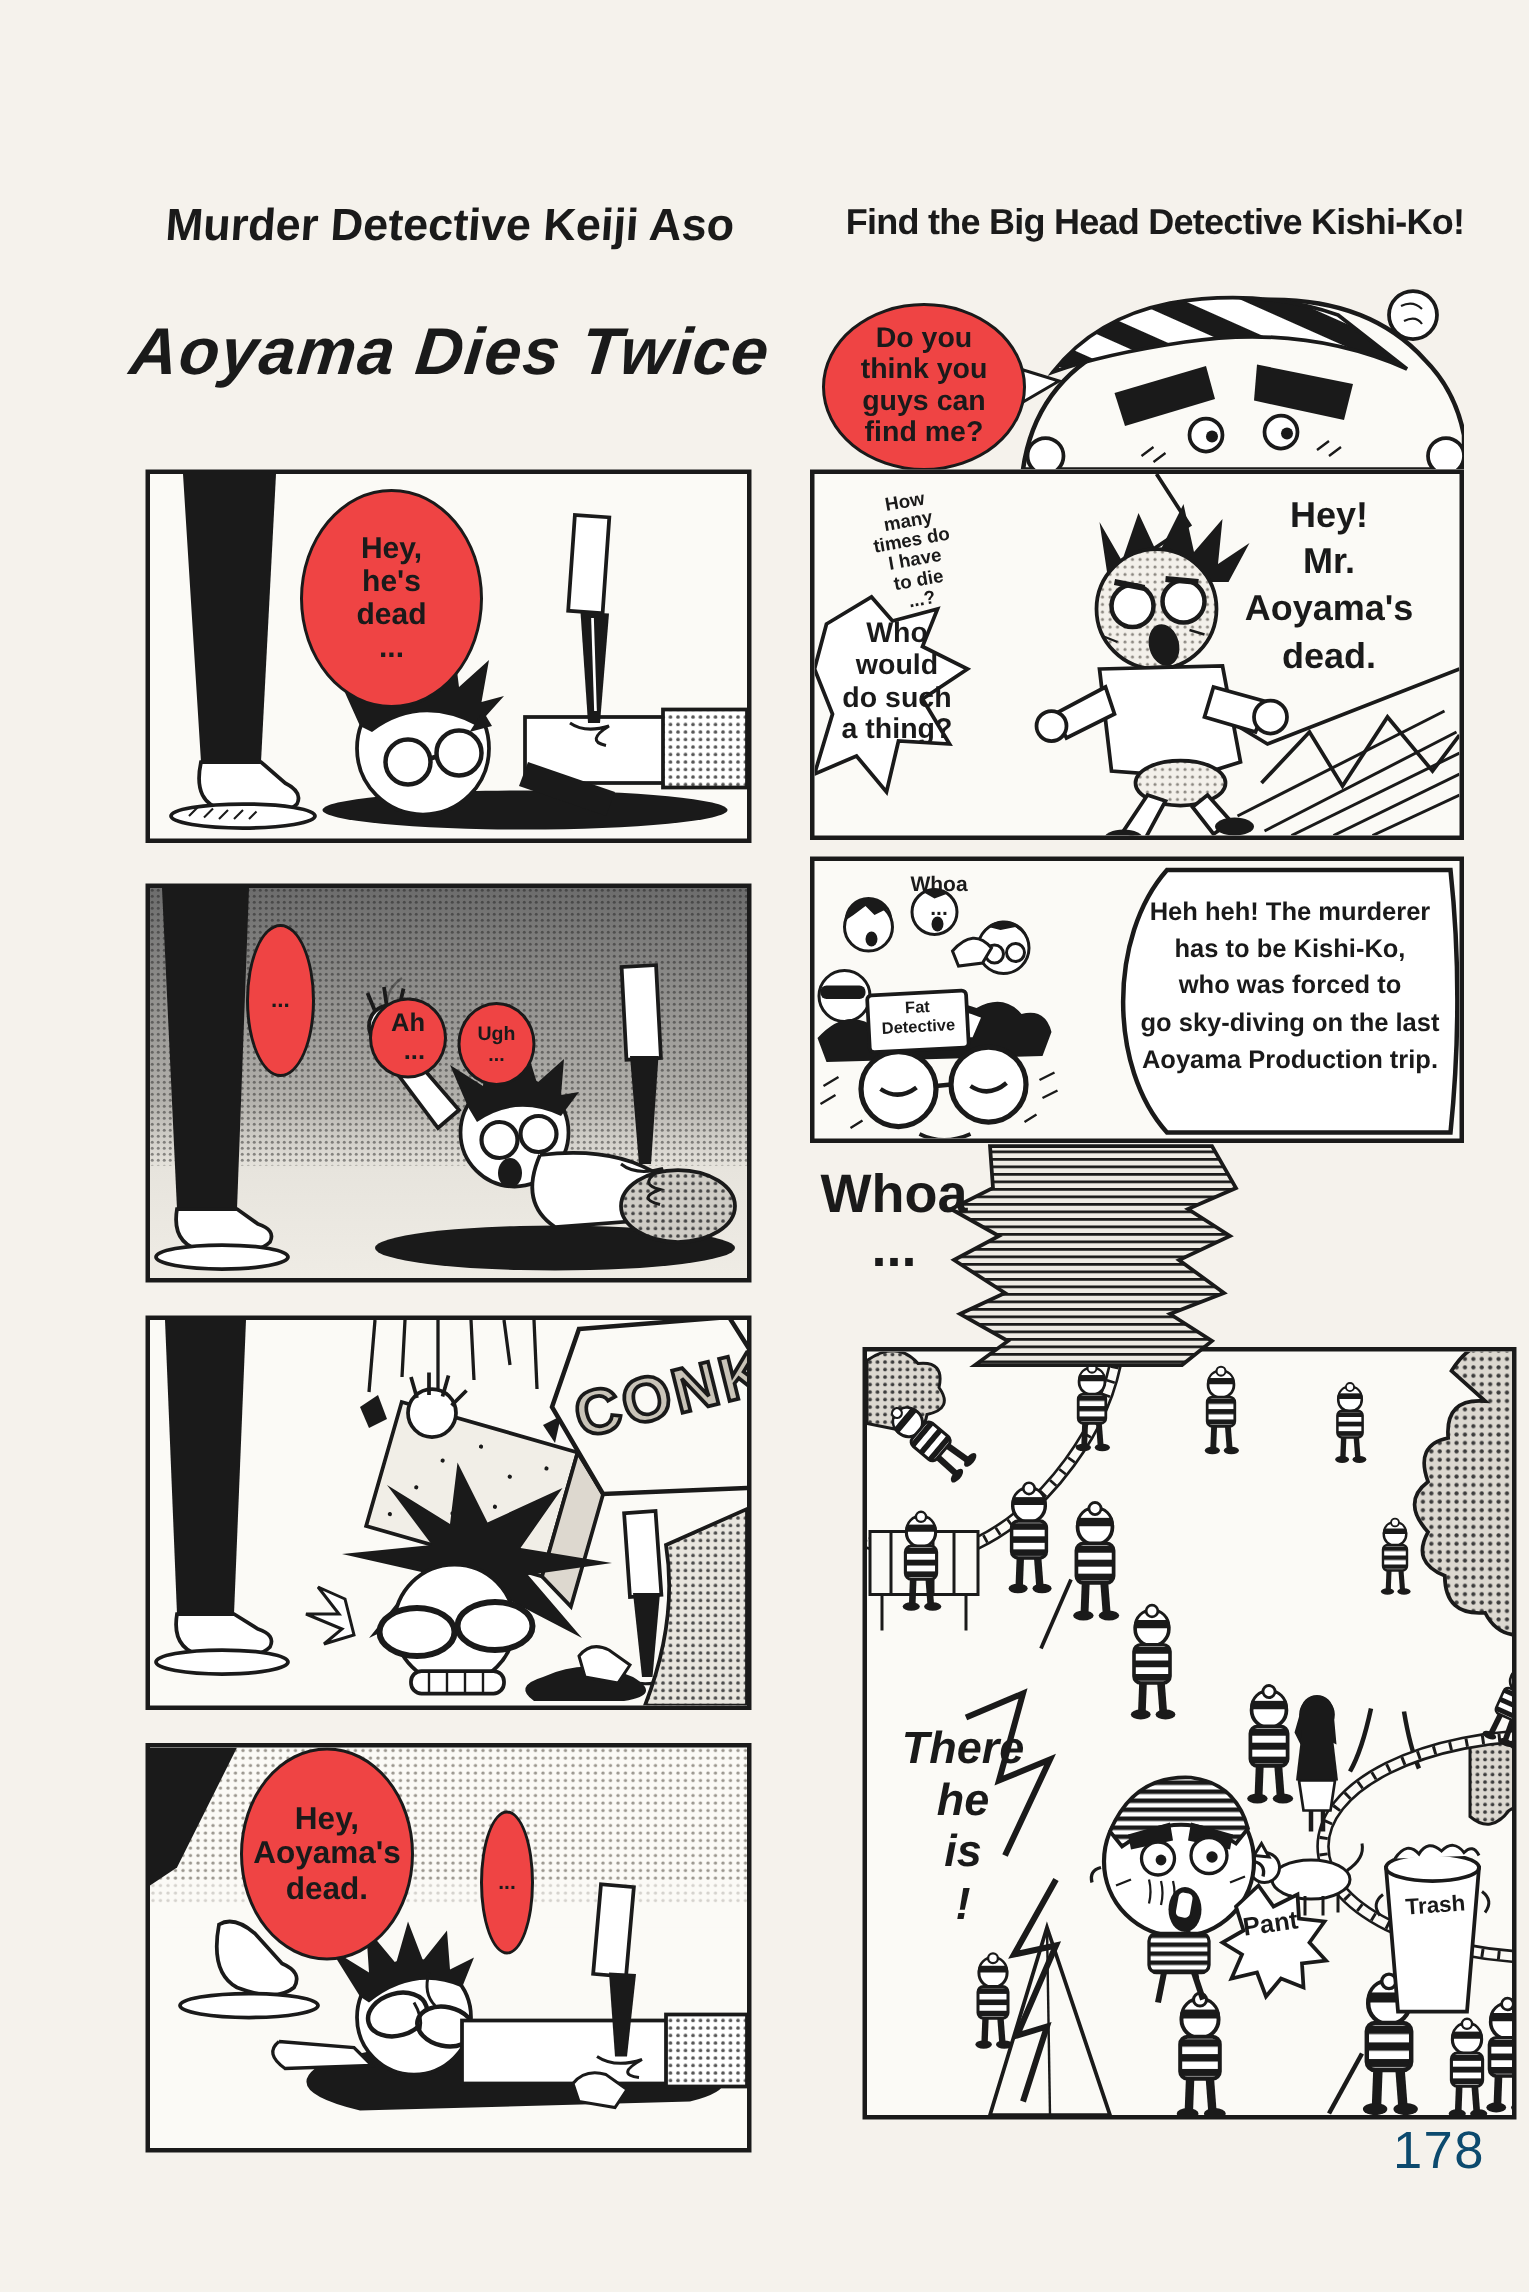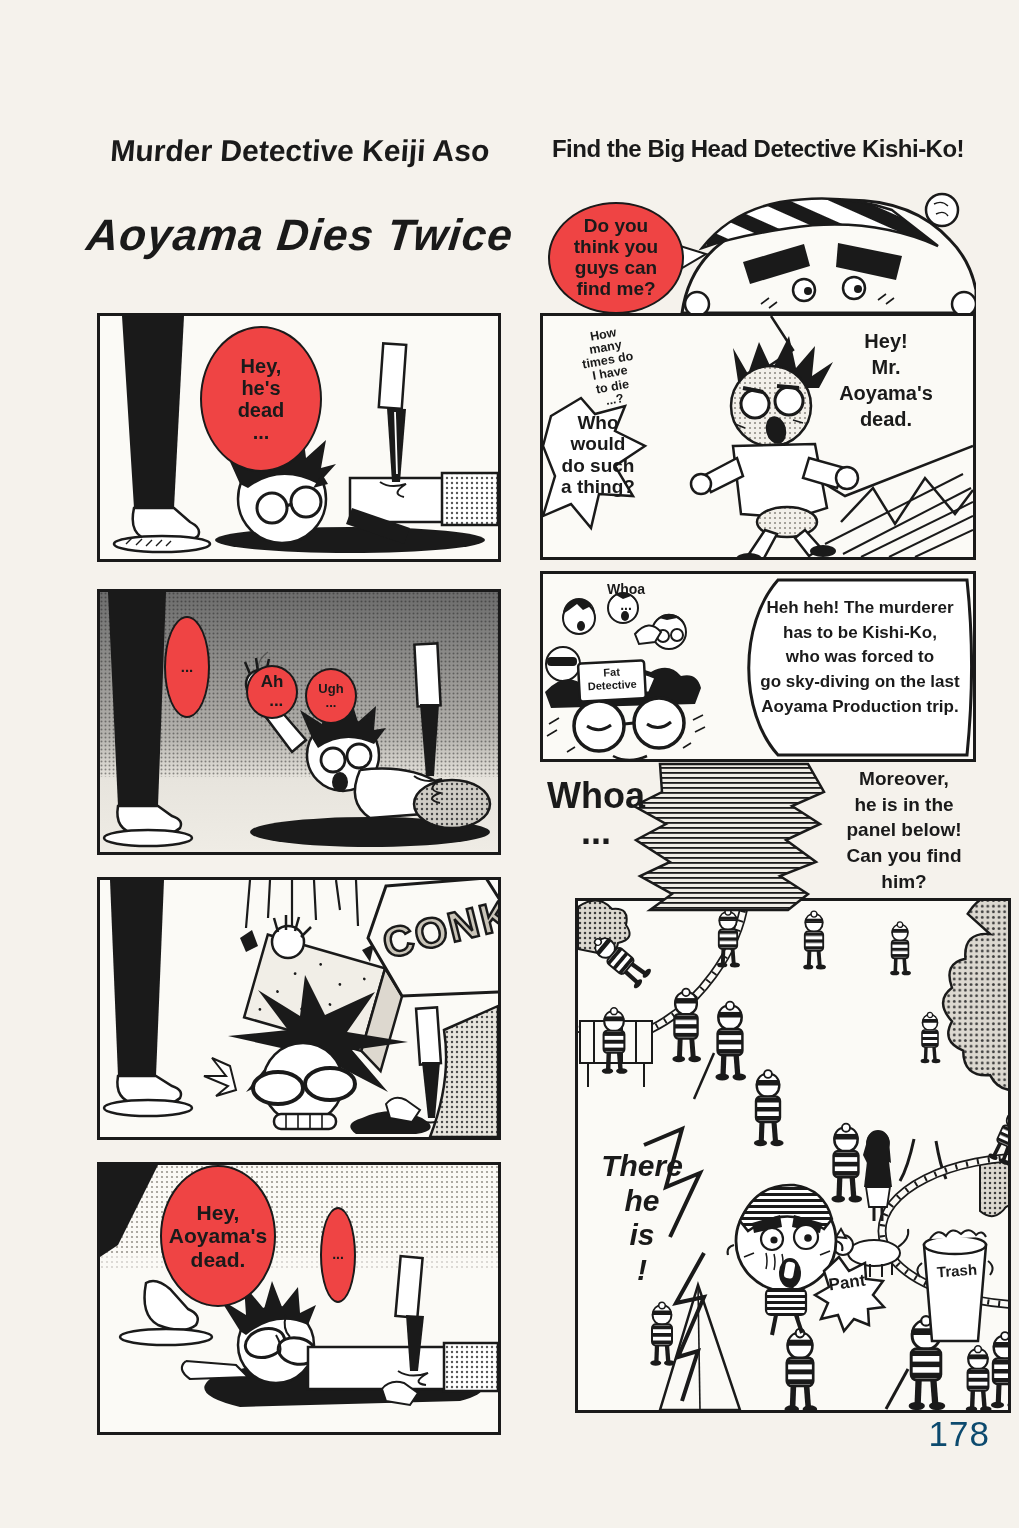--- a/index.html
+++ b/index.html
@@ -185,21 +185,21 @@
       <rect x="298" y="92" width="22" height="60" fill="#fff" stroke="#1a1a1a" stroke-width="2.5" transform="rotate(5 309 122)"></rect>
       <polygon points="306,150 324,151 318,206 310,206" fill="#1a1a1a"></polygon>
       <path d="M298,206 q12,8 30,2 q-18,10 -2,12" stroke="#1a1a1a" fill="none" stroke-width="2"></path>
     </svg>
     <div class="bub hand" style="left:60px;top:0px;width:112px;height:138px;font-size:21px;">Hey,
 Aoyama's
 dead.</div>
     <div class="bub hand" style="left:220px;top:42px;width:32px;height:92px;font-size:14px;">...</div>
   </div>
 
-  <div class="abs txt title-r" style="left:540px;top:136px;width:436px;">Find the Big Head Detective Kishi-Ko!</div>
+  <div class="abs txt title-r" style="left:552px;top:136px;width:436px;">Find the Big Head Detective Kishi-Ko!</div>
 
   <div class="abs" style="left:540px;top:188px;width:436px;height:125px;overflow:hidden;">
     <svg width="436" height="125" viewBox="0 0 436 125">
       <defs>
         <pattern id="band" width="30" height="30" patternUnits="userSpaceOnUse" patternTransform="rotate(24)">
           <rect width="30" height="30" fill="#fff"></rect>
             <rect width="30" height="14" fill="#1a1a1a"></rect>
         </pattern>
       </defs>
       <path d="M142,125 Q150,68 202,42 Q242,12 302,12 Q372,10 410,52 Q430,72 436,102 L436,125 Z" fill="#fbfaf6" stroke="#1a1a1a" stroke-width="3"></path>
@@ -263,21 +263,21 @@
     <div class="txt hand" style="left:18px;top:12px;width:96px;font-size:12.5px;line-height:1.05;transform:rotate(-10deg);">How
 many
 times do
 I have
 to die
 ...?</div>
     <div class="txt hand" style="left:4px;top:96px;width:102px;font-size:19px;">Who
 would
 do such
 a thing?</div>
-    <div class="txt hand" style="left:262px;top:12px;width:162px;font-size:20px;line-height:1.3;">Hey!
+    <div class="txt hand" style="left:262px;top:12px;width:162px;font-size:24px;line-height:1.3;">Hey!
 Mr.
 Aoyama's
 dead.</div>
   </div>
 
   <div class="panel" style="left:540px;top:571px;width:436px;height:191px;">
     <svg width="430" height="185" viewBox="0 0 430 185">
       <path d="M235,6 C196,50 196,138 235,181 L424,181 C430,122 430,62 424,6 Z" fill="#fff" stroke="#1a1a1a" stroke-width="3"></path>
       <circle cx="36" cy="44" r="16" fill="#fff" stroke="#1a1a1a" stroke-width="2"></circle>
       <path d="M20,40 a16,16 0 0 1 32,0 l-4,-8 -8,4 -6,-6 -8,6 z" fill="#1a1a1a"></path>
@@ -320,25 +320,20 @@
       <defs>
         <pattern id="hl" width="6" height="5" patternUnits="userSpaceOnUse">
           <rect width="6" height="5" fill="#efece5"></rect>
             <rect width="6" height="1.8" fill="#1a1a1a"></rect>
         </pattern>
       </defs>
       <polygon points="120,2 268,2 284,30 252,44 280,62 246,78 276,100 240,114 268,132 248,148 110,148 132,132 100,114 130,100 96,78 126,62 94,44 122,30" fill="url(#hl)" stroke="#1a1a1a" stroke-width="2.5"></polygon>
     </svg>
     <div class="txt" style="left:4px;top:16px;width:104px;font-size:36px;font-weight:800;line-height:1.0;">Whoa
 ...</div>
-    <div class="txt hand" style="left:292px;top:4px;width:144px;font-size:19px;line-height:1.35;">Moreover,
-he is in the
-panel below!
-Can you find
-him?</div>
   </div>
 
   <div class="panel" style="left:540px;top:898px;width:436px;height:515px;margin-left:35px;">
     <svg width="430" height="509" viewBox="0 0 430 509">
       <defs>
         <pattern id="stripes" width="6" height="6" patternUnits="userSpaceOnUse">
           <rect width="6" height="6" fill="#fff"></rect>
             <rect width="6" height="3" fill="#1a1a1a"></rect>
         </pattern>
         <pattern id="treeHT" width="5" height="5" patternUnits="userSpaceOnUse">

